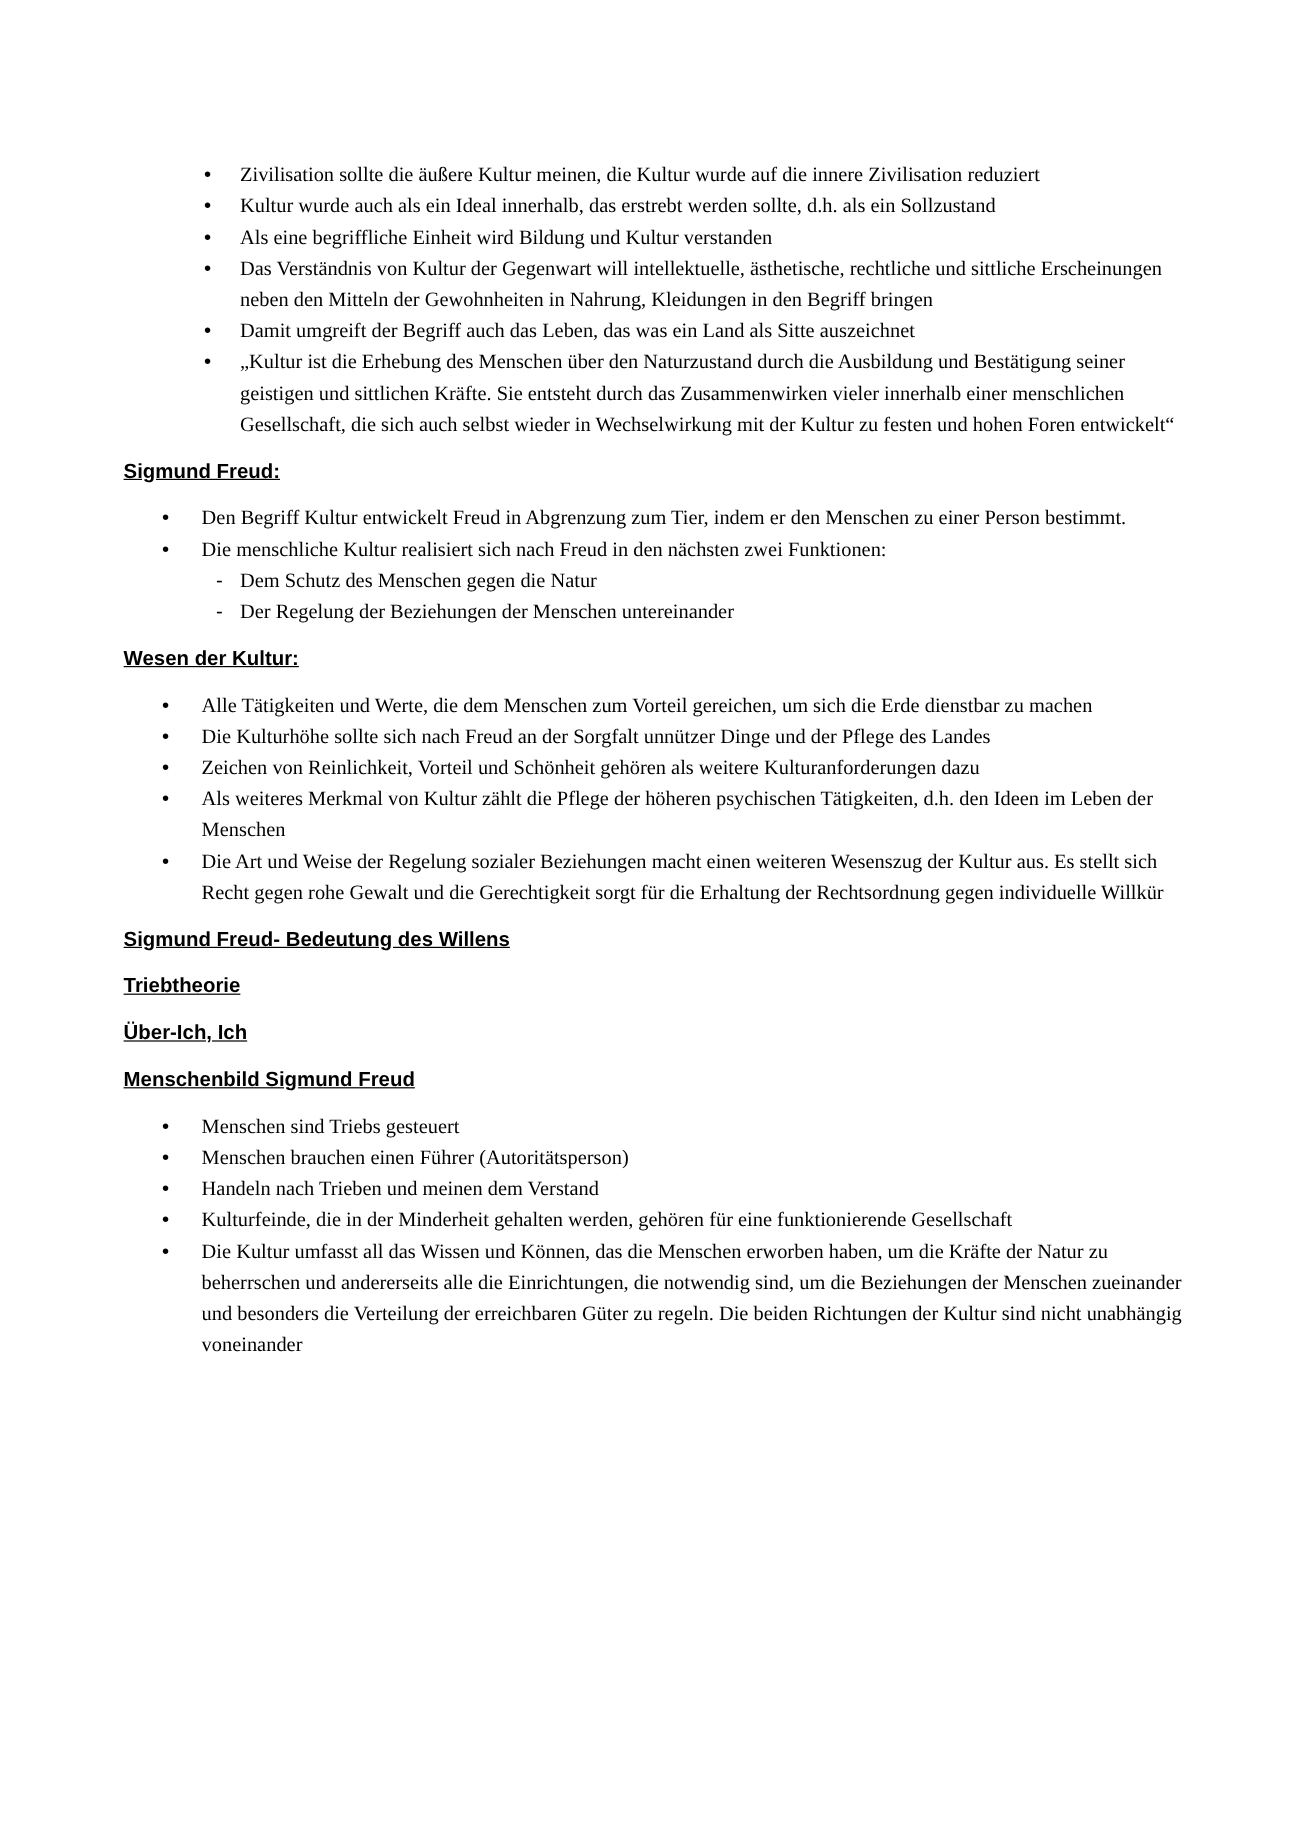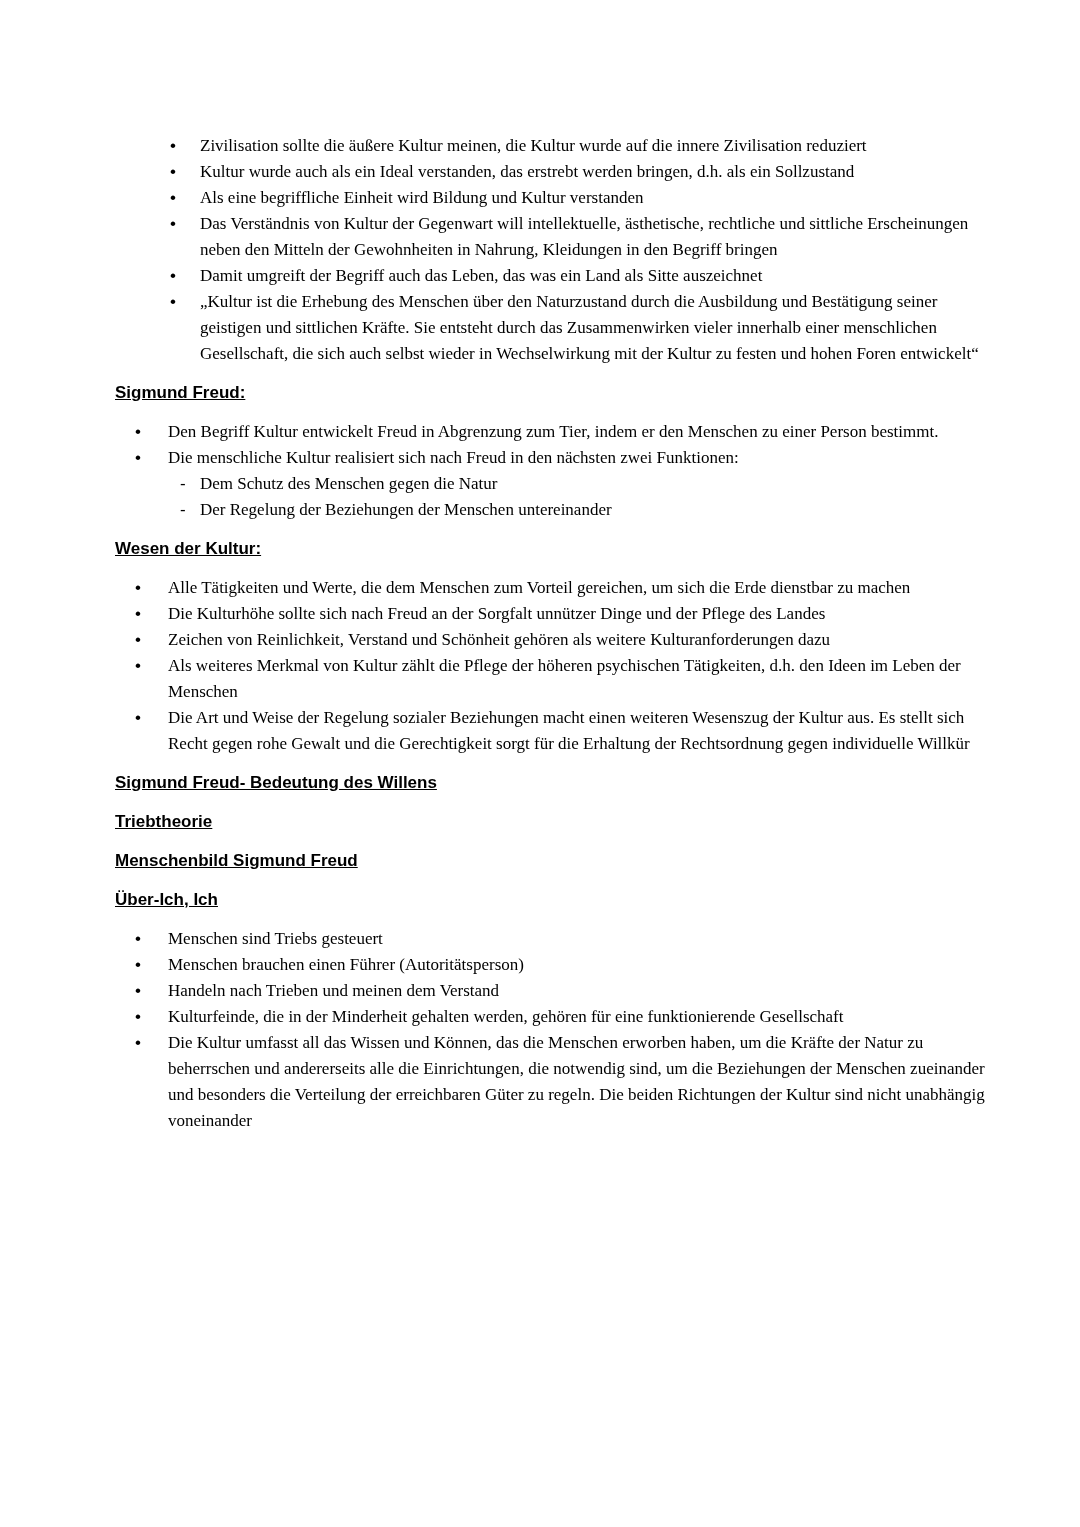--- a/index.html
+++ b/index.html
@@ -14,21 +14,21 @@
     background: #ffffff;
     color: #000000;
     font-family: "Liberation Sans", "DejaVu Sans", sans-serif;
     font-size: 17px;
     line-height: 26px;
     padding: 133px 95px 40px 103px;
   }
   .doc-body { width: 100%; }
   .heading {
     font-weight: bold;
-    margin: 13px 0 13px 12px;
+    margin: 13px 0 13px 0;
   }
   .heading span {
     text-decoration: underline;
   }
   .list { margin: 0; }
   .item {
     display: flex;
     align-items: flex-start;
   }
   .marker {
@@ -51,21 +51,21 @@
 
 <div class="page">
   <div class="doc-body">
       <div class="list level-2 marker-bullet">
         <div class="item">
           <span class="marker">•</span>
           <span class="text">Zivilisation sollte die äußere Kultur meinen, die Kultur wurde auf die innere Zivilisation reduziert</span>
         </div>
         <div class="item">
           <span class="marker">•</span>
-          <span class="text">Kultur wurde auch als ein Ideal verstanden, das erstrebt werden bringen, d.h. als ein Sollzustand</span>
+          <span class="text">Kultur wurde auch als ein Ideal innerhalb, das erstrebt werden sollte, d.h. als ein Sollzustand</span>
         </div>
         <div class="item">
           <span class="marker">•</span>
           <span class="text">Als eine begriffliche Einheit wird Bildung und Kultur verstanden</span>
         </div>
         <div class="item">
           <span class="marker">•</span>
           <span class="text">Das Verständnis von Kultur der Gegenwart will intellektuelle, ästhetische, rechtliche und sittliche Erscheinungen neben den Mitteln der Gewohnheiten in Nahrung, Kleidungen in den Begriff bringen</span>
         </div>
         <div class="item">
@@ -103,35 +103,35 @@
         <div class="item">
           <span class="marker">•</span>
           <span class="text">Alle Tätigkeiten und Werte, die dem Menschen zum Vorteil gereichen, um sich die Erde dienstbar zu machen</span>
         </div>
         <div class="item">
           <span class="marker">•</span>
           <span class="text">Die Kulturhöhe sollte sich nach Freud an der Sorgfalt unnützer Dinge und der Pflege des Landes</span>
         </div>
         <div class="item">
           <span class="marker">•</span>
-          <span class="text">Zeichen von Reinlichkeit, Verstand und Schönheit gehören als weitere Kulturanforderungen dazu</span>
+          <span class="text">Zeichen von Reinlichkeit, Vorteil und Schönheit gehören als weitere Kulturanforderungen dazu</span>
         </div>
         <div class="item">
           <span class="marker">•</span>
           <span class="text">Als weiteres Merkmal von Kultur zählt die Pflege der höheren psychischen Tätigkeiten, d.h. den Ideen im Leben der Menschen</span>
         </div>
         <div class="item">
           <span class="marker">•</span>
           <span class="text">Die Art und Weise der Regelung sozialer Beziehungen macht einen weiteren Wesenszug der Kultur aus. Es stellt sich Recht gegen rohe Gewalt und die Gerechtigkeit sorgt für die Erhaltung der Rechtsordnung gegen individuelle Willkür</span>
         </div>
       </div>
       <div class="heading"><span>Sigmund Freud- Bedeutung des Willens</span></div>
       <div class="heading"><span>Triebtheorie</span></div>
+      <div class="heading"><span>Über-Ich, Ich</span></div>
       <div class="heading"><span>Menschenbild Sigmund Freud</span></div>
-      <div class="heading"><span>Über-Ich, Ich</span></div>
       <div class="list level-1 marker-bullet">
         <div class="item">
           <span class="marker">•</span>
           <span class="text">Menschen sind Triebs gesteuert</span>
         </div>
         <div class="item">
           <span class="marker">•</span>
           <span class="text">Menschen brauchen einen Führer (Autoritätsperson)</span>
         </div>
         <div class="item">

